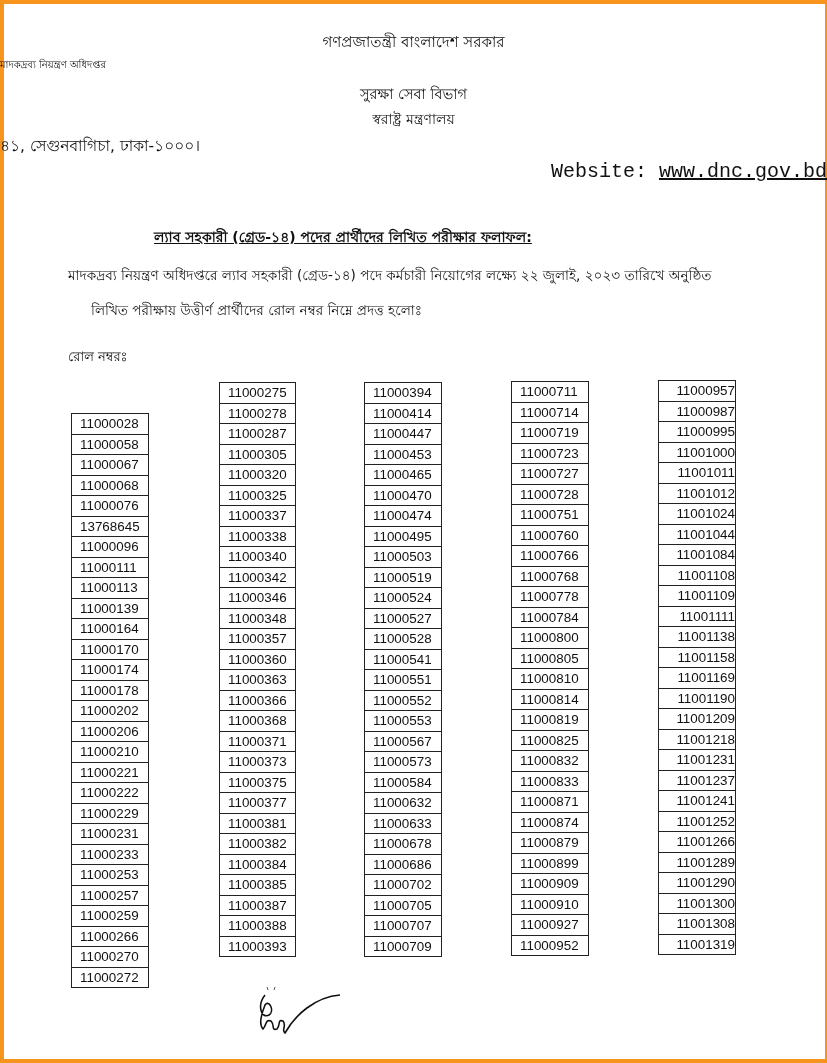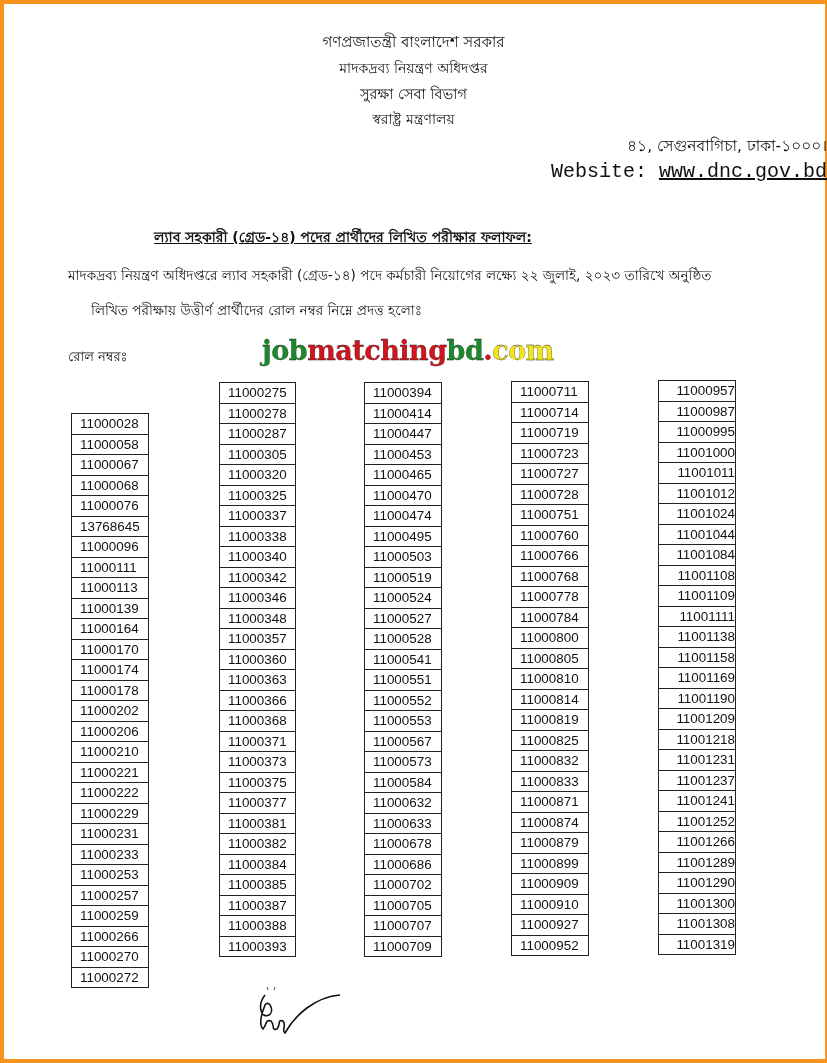--- a/index.html
+++ b/index.html
@@ -1,22 +1,22 @@
 <!DOCTYPE html>
 <html><head>
 <meta charset="utf-8">
 <style>
   html, body { margin: 0; padding: 0; background: #ffffff; }
   body { width: 827px; height: 1063px; position: relative; overflow: hidden; font-family: "DejaVu Sans", sans-serif; color: #111; }
   .frame { position: absolute; left: 0; top: 0; width: 827px; height: 1063px; box-sizing: border-box; border: 4px solid #f7941d; border-right-width: 2px; }
   .hl1 { position: absolute; top: 30px; left: 0; width: 827px; text-align: center; font-size: 15px; }
-  .hl2 { position: absolute; top: 57px; left: 0; width: 827px; text-align: center; font-size: 14px; }
+  .hl2 { position: absolute; top: 57px; left: 0; width: 827px; font-size: 10px; }
   .hl3 { position: absolute; top: 83px; left: 0; width: 827px; text-align: center; font-size: 14.5px; }
   .hl4 { position: absolute; top: 108px; left: 0; width: 827px; text-align: center; font-size: 14px; }
-  .hl5 { position: absolute; top: 134px; left: 0; width: 827px; text-align: right; font-size: 15.5px; }
+  .hl5 { position: absolute; top: 134px; left: 0; width: 827px; text-align: left; font-size: 15.5px; }
   .hl6 { position: absolute; top: 160px; left: 0; width: 827px; text-align: right; font-family: Liberation Mono, monospace; font-size: 20px; }
   .hl6 .url { text-decoration: underline; }
   .title { position: absolute; top: 226px; left: 0; width: 686px; text-align: center; font-size: 14px; font-weight: bold; text-decoration: underline; }
   .para1 { position: absolute; top: 265px; left: 68px; width: 700px; font-size: 13.6px; white-space: nowrap; }
   .para2 { position: absolute; top: 300px; left: 68px; font-size: 13.6px; white-space: nowrap; margin-left: 23px; }
   .roll-label { position: absolute; top: 347px; left: 68px; font-size: 13px; }
   .logo { position: absolute; top: 336px; left: 262px; width: 280px; text-align: left; }
   .logo-main { font-family: "DejaVu Serif", serif; font-weight: bold; font-size: 27px; letter-spacing: -0.5px; line-height: 30px; -webkit-text-stroke: 0.3px #222; }
   .logo-job { color: #1a8a2a; }
   .logo-matching { color: #d4141c; }
@@ -47,21 +47,20 @@
 <div class="hl6">
   <span>Website: </span><span class="url">www.dnc.gov.bd</span>
 </div>
 
 <div class="title">ল্যাব সহকারী (গ্রেড-১৪) পদের প্রার্থীদের লিখিত পরীক্ষার ফলাফল:</div>
 <div class="para1">মাদকদ্রব্য নিয়ন্ত্রণ অধিদপ্তরে ল্যাব সহকারী (গ্রেড-১৪) পদে কর্মচারী নিয়োগের লক্ষ্যে ২২ জুলাই, ২০২৩ তারিখে অনুষ্ঠিত</div>
 <div class="para2">লিখিত পরীক্ষায় উত্তীর্ণ প্রার্থীদের রোল নম্বর নিম্নে প্রদত্ত হলোঃ</div>
 <div class="roll-label">রোল নম্বরঃ</div>
 
 <div class="logo">
-  <div class="logo-main"><span class="logo-job">job</span><span class="logo-matching">matching</span><span class="logo-bd">bd</span><span class="logo-dot">.</span><span class="logo-com">com</span></div>
 </div>
 
 <div class="col c1">
     <div class="cell">11000028</div>
     <div class="cell">11000058</div>
     <div class="cell">11000067</div>
     <div class="cell">11000068</div>
     <div class="cell">11000076</div>
     <div class="cell">13768645</div>
     <div class="cell">11000096</div>

